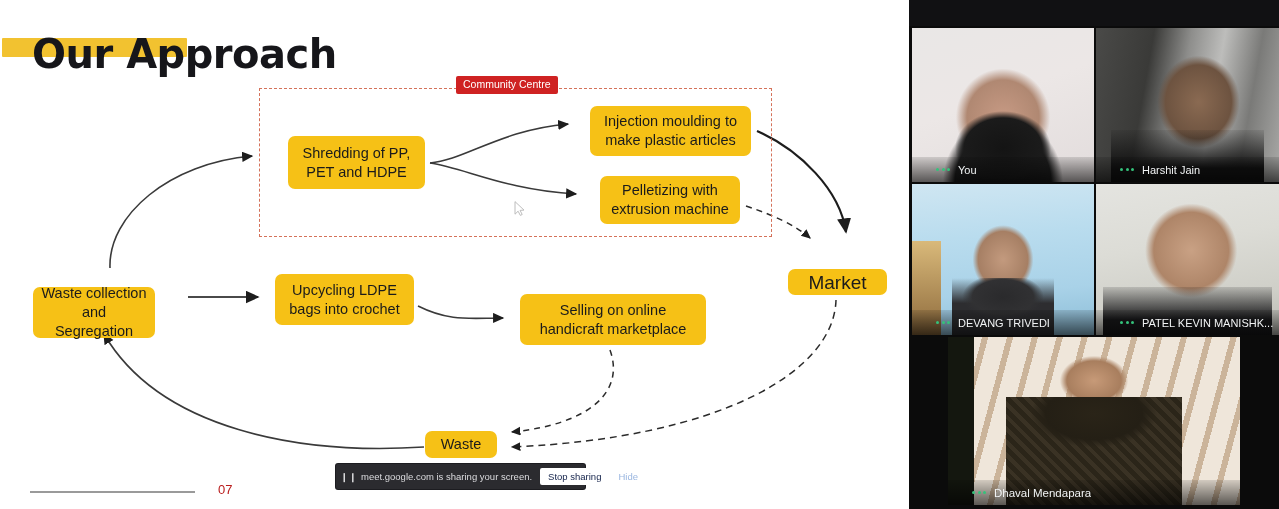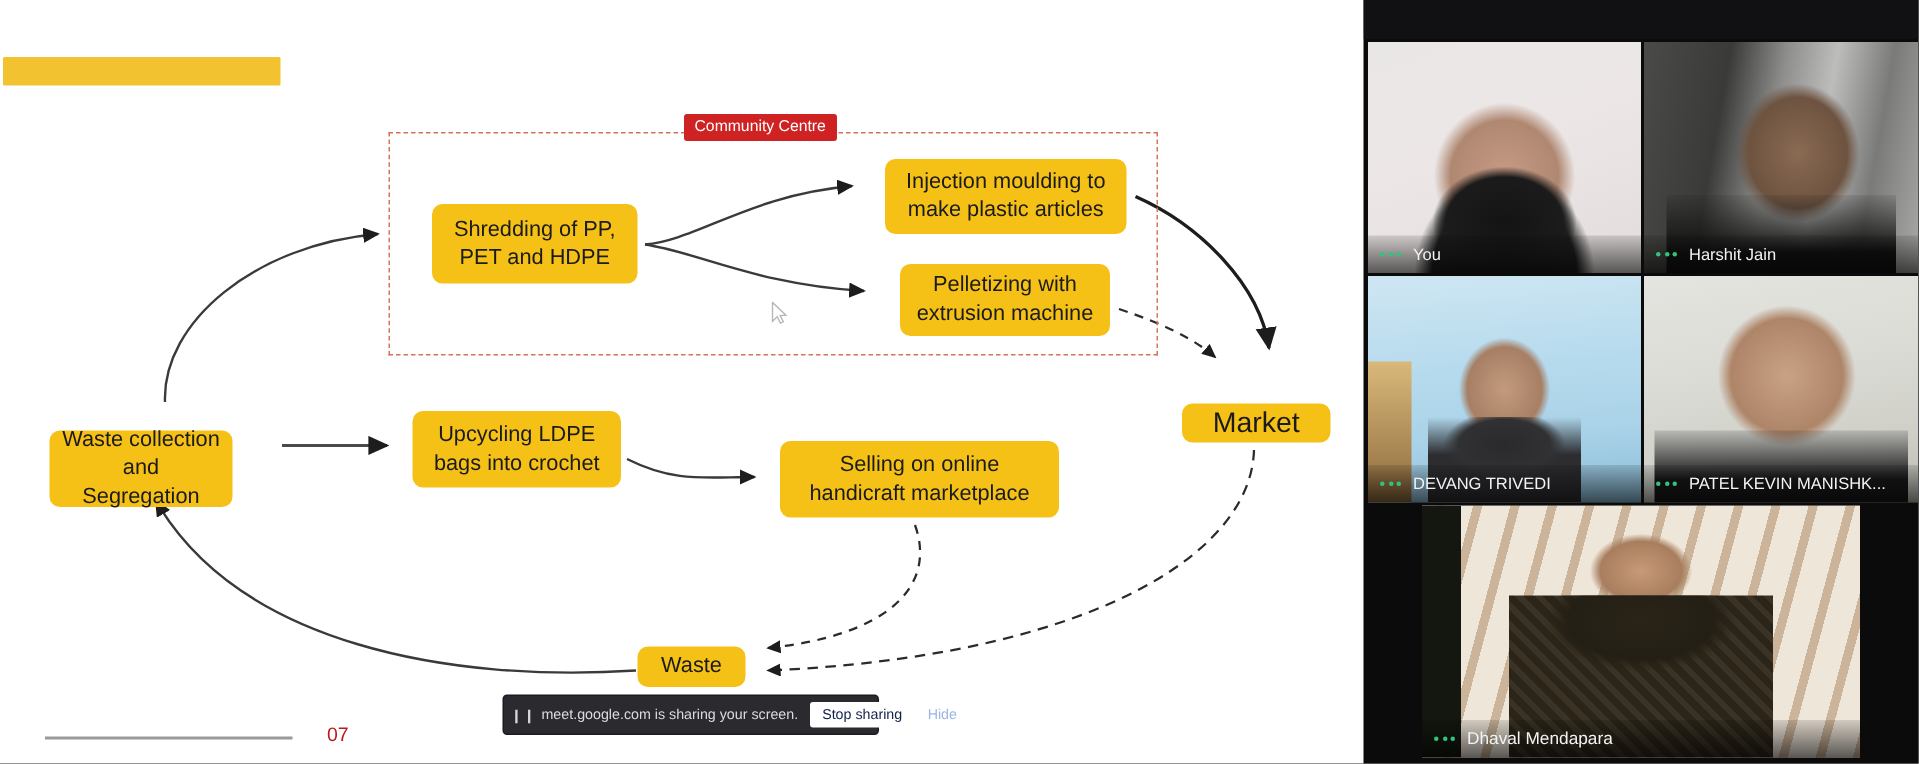--- a/index.html
+++ b/index.html
@@ -56,21 +56,21 @@
   #tile-you   {left:3px;  top:28px; width:182px;height:154px;}
   #tile-harshit{left:187px;top:28px; width:183px;height:154px;}
   #tile-devang{left:3px;  top:184px;width:182px;height:151px;}
   #tile-kevin {left:187px;top:184px;width:183px;height:151px;}
   #tile-dhaval{left:39px; top:337px;width:292px;height:168px;}
   .tile.speaking{box-shadow:inset 0 -4px 0 0 #1e8e3e;}
 
   .cam{position:absolute;inset:0;}
   .namebar{position:absolute;left:0;bottom:0;width:100%;height:25px;
            display:flex;align-items:center;
-           background:linear-gradient(to top,rgba(0,0,0,.62),rgba(0,0,0,.12));}
+           background:linear-gradient(to top,rgba(0,0,0,.62),rgba(0,0,0,.12));padding-left:16px;}
   .dots{display:flex;gap:2.5px;margin-left:8px;}
   .dots i{width:3px;height:3px;border-radius:50%;background:#34c27b;display:block;}
   .nm{color:#f1f3f4;font-size:11px;margin-left:8px;white-space:nowrap;overflow:hidden;text-overflow:clip;}
   #tile-dhaval .nm{font-size:11.5px;}
 
   
   .cam-you{background:
       radial-gradient(ellipse 36% 44% at 50% 58%, #c79a84 0%, #b08872 55%, rgba(176,136,114,0) 72%),
       radial-gradient(ellipse 44% 56% at 50% 100%, #171717 0%, #1d1d1d 60%, rgba(0,0,0,0) 75%),
       linear-gradient(160deg,#e9e7e6 0%,#ece7e6 45%,#e2dcdc 100%);}
@@ -104,20 +104,23 @@
                  repeating-linear-gradient(45deg,#2b2519 0px,#2b2519 5px,#3a3224 5px,#3a3224 9px);}
 </style>
 </head>
 <body>
 
 <div id="root">
 
   <div id="slide">
 
     <div id="title-hl"></div>
+    <div id="title-wrap">
+      <div id="title-text">Our Approach</div>
+    </div>
 
     <svg class="arrows" viewBox="0 0 909 509">
       <defs>
         <marker id="ah" markerWidth="9" markerHeight="9" refX="6.2" refY="3.2" orient="auto">
           <path d="M0,0 L7,3.2 L0,6.4 z" fill="#1d1d1d"></path>
         </marker>
         <marker id="ahs" markerWidth="8" markerHeight="8" refX="5.6" refY="2.9" orient="auto">
           <path d="M0,0 L6.4,2.9 L0,5.8 z" fill="#1d1d1d"></path>
         </marker>
       </defs>

